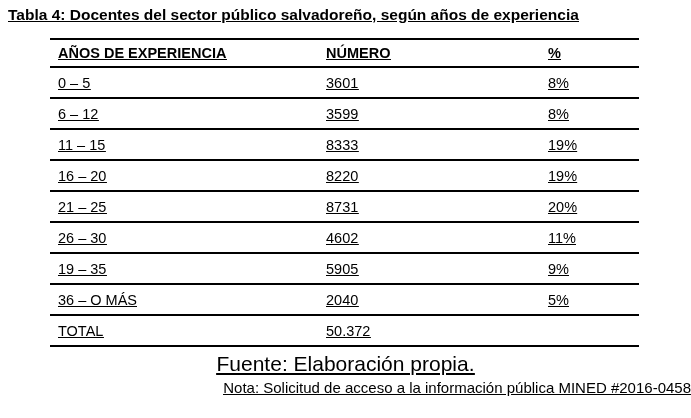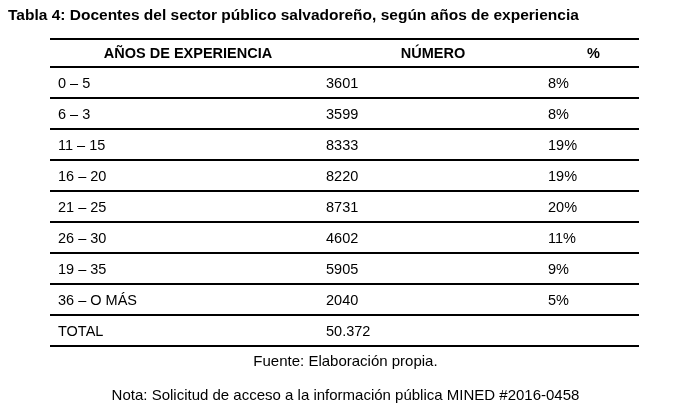--- a/index.html
+++ b/index.html
@@ -1,15 +1,15 @@
 <!DOCTYPE html>
 <html><head>
 <meta charset="utf-8">
 <style>
-  * { box-sizing: border-box; }
+  * { box-sizing: border-box; text-decoration: underline; }
   html, body {
     margin: 0;
     padding: 0;
     background: #ffffff;
     color: #000000;
     font-family: "Liberation Sans", sans-serif;
   }
   body {
     width: 691px;
     height: 418px;
@@ -38,34 +38,33 @@
     vertical-align: middle;
     font-size: 14.5px;
     padding: 0 0 0 8px;
     height: 31px;
     overflow: hidden;
     white-space: nowrap;
   }
   table.data-table th {
     font-weight: bold;
     height: 28px;
-    text-align: center;
   }
   .col-exp { width: 268px; }
   .col-num { width: 222px; }
   .col-pct { width: 99px; }
   .footer-source {
     text-align: center;
-    font-size: 15px;
+    font-size: 21px;
     margin-top: 5px;
   }
   .footer-note {
-    text-align: center;
+    text-align: right;
     font-size: 15px;
-    margin-top: 17px;
+    margin-top: 3px;
   }
 </style>
 </head>
 <body>
 
 <div class="table-caption">Tabla 4: Docentes del sector público salvadoreño, según años de experiencia</div>
 
 <table class="data-table">
   <colgroup>
     <col class="col-exp">
@@ -79,21 +78,21 @@
       <th>%</th>
     </tr>
   </thead>
   <tbody>
     <tr>
       <td>0 – 5</td>
       <td>3601</td>
       <td>8%</td>
     </tr>
     <tr>
-      <td>6 – 3</td>
+      <td>6 – 12</td>
       <td>3599</td>
       <td>8%</td>
     </tr>
     <tr>
       <td>11 – 15</td>
       <td>8333</td>
       <td>19%</td>
     </tr>
     <tr>
       <td>16 – 20</td>

